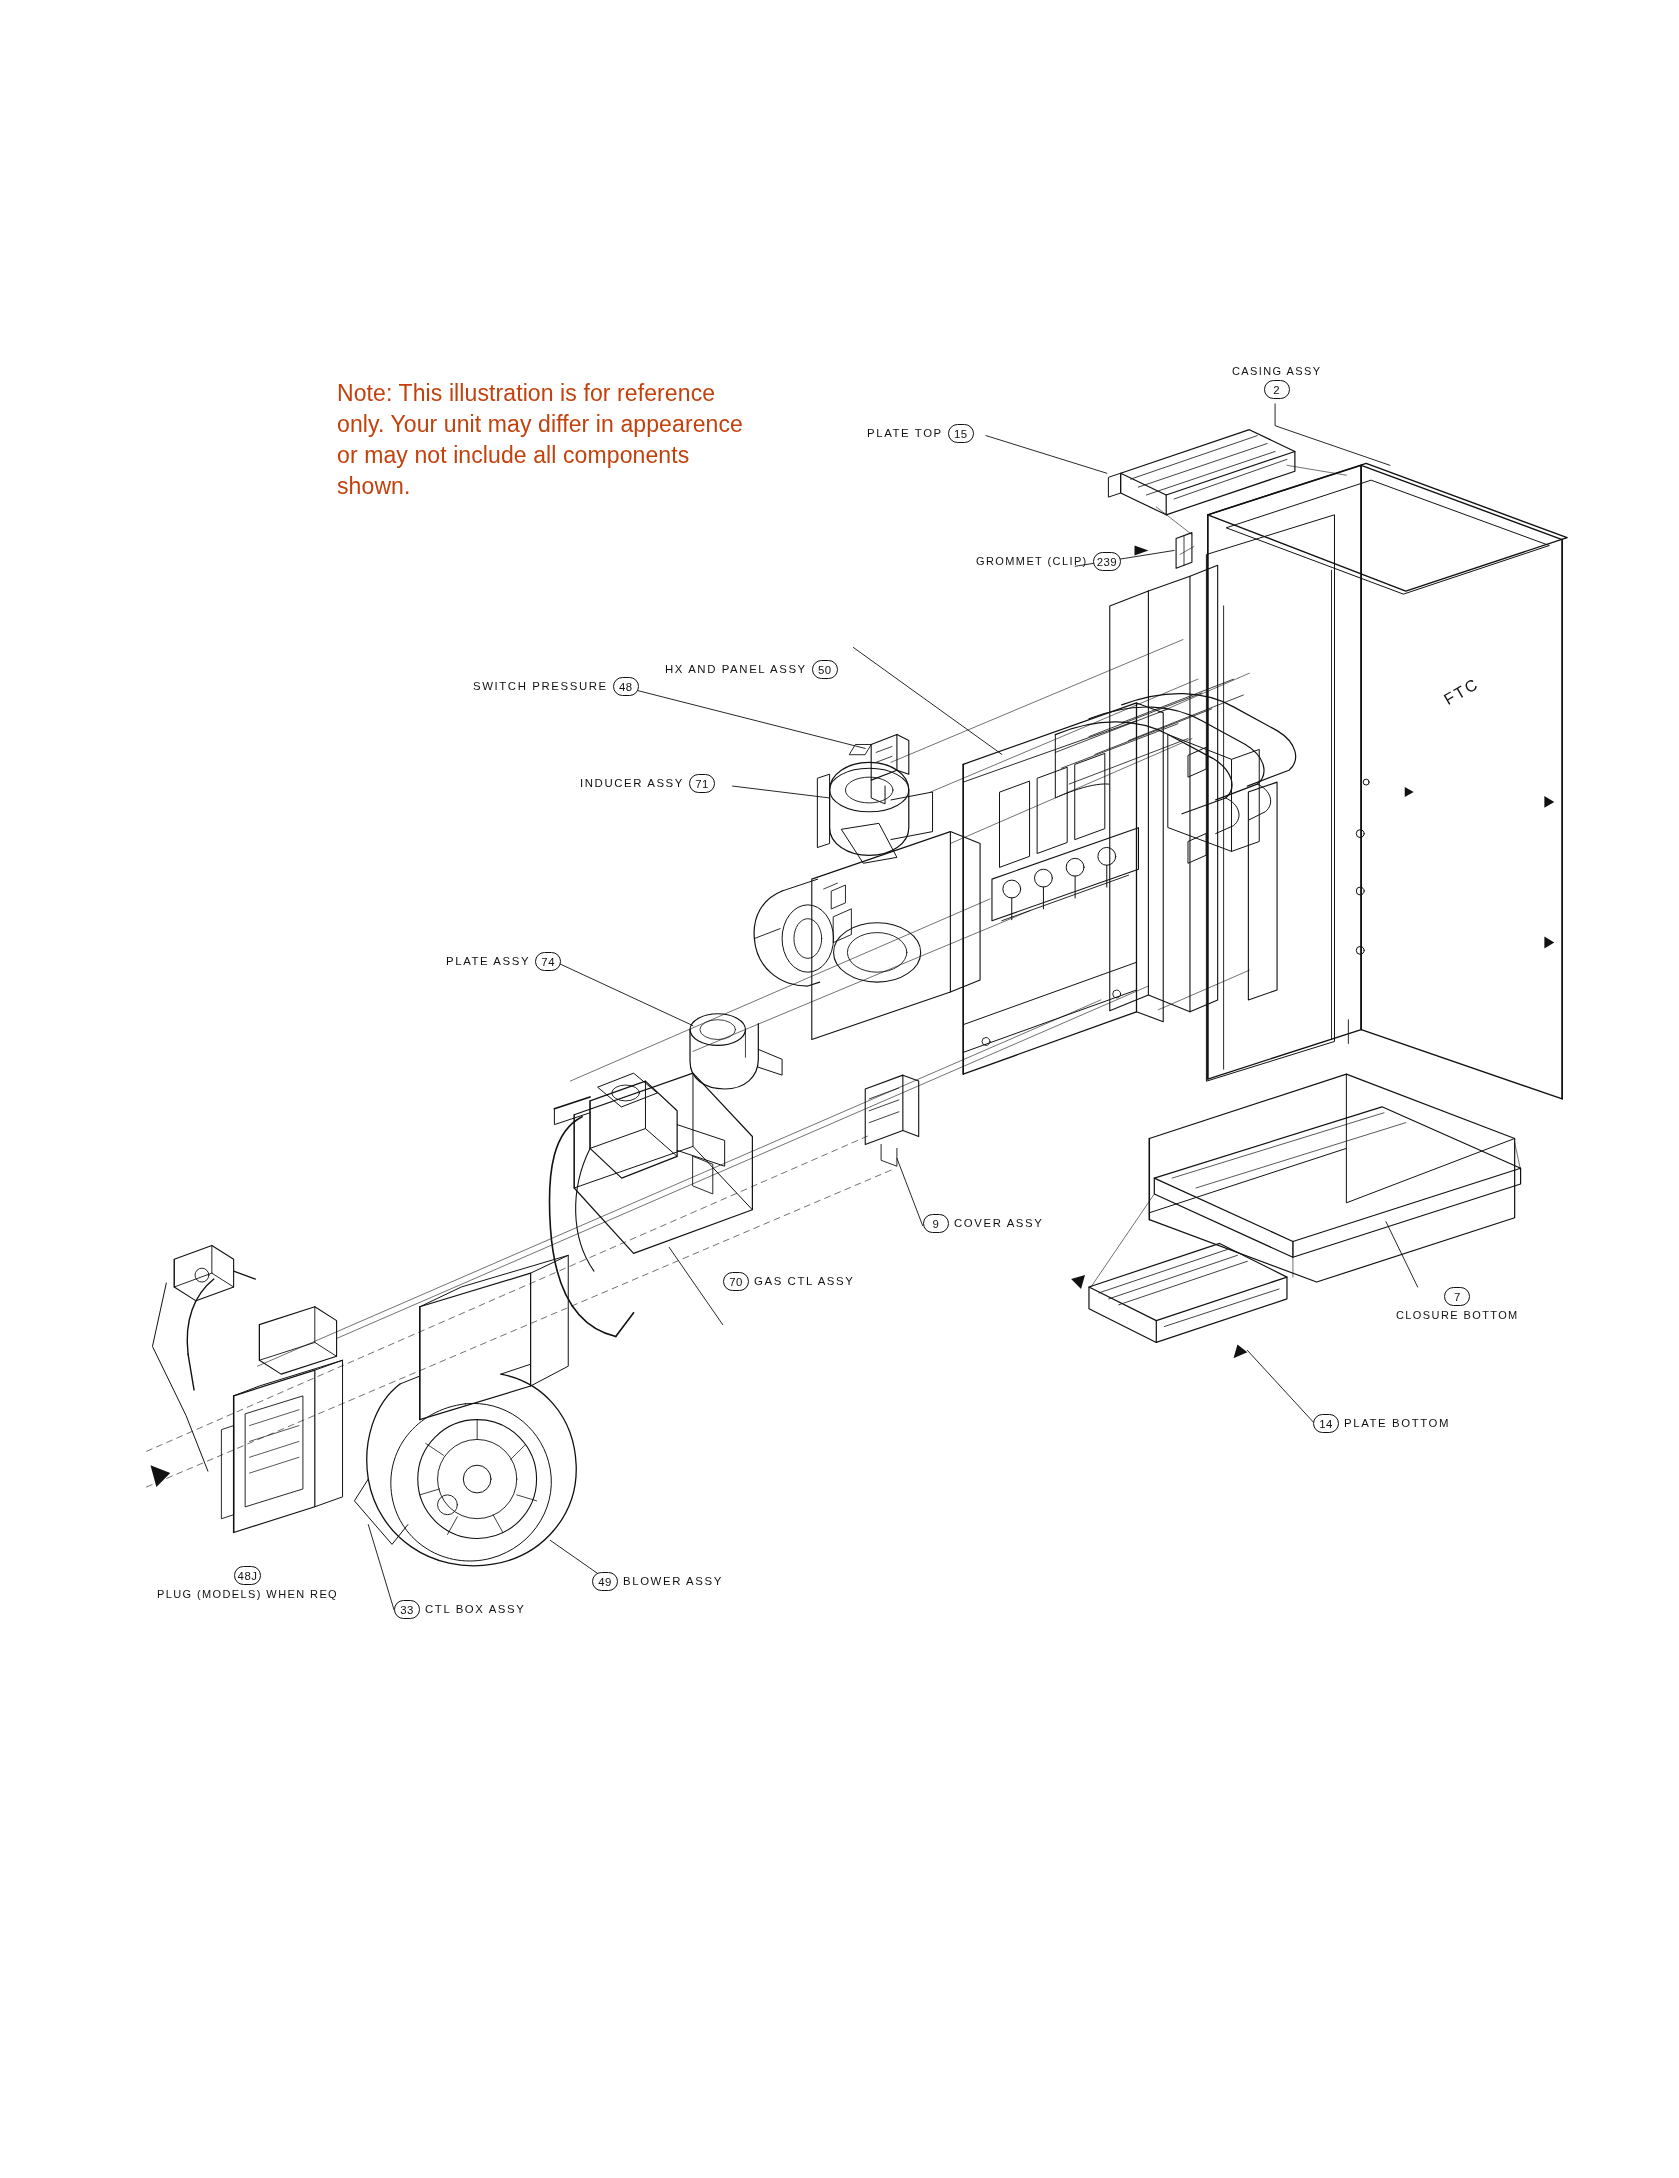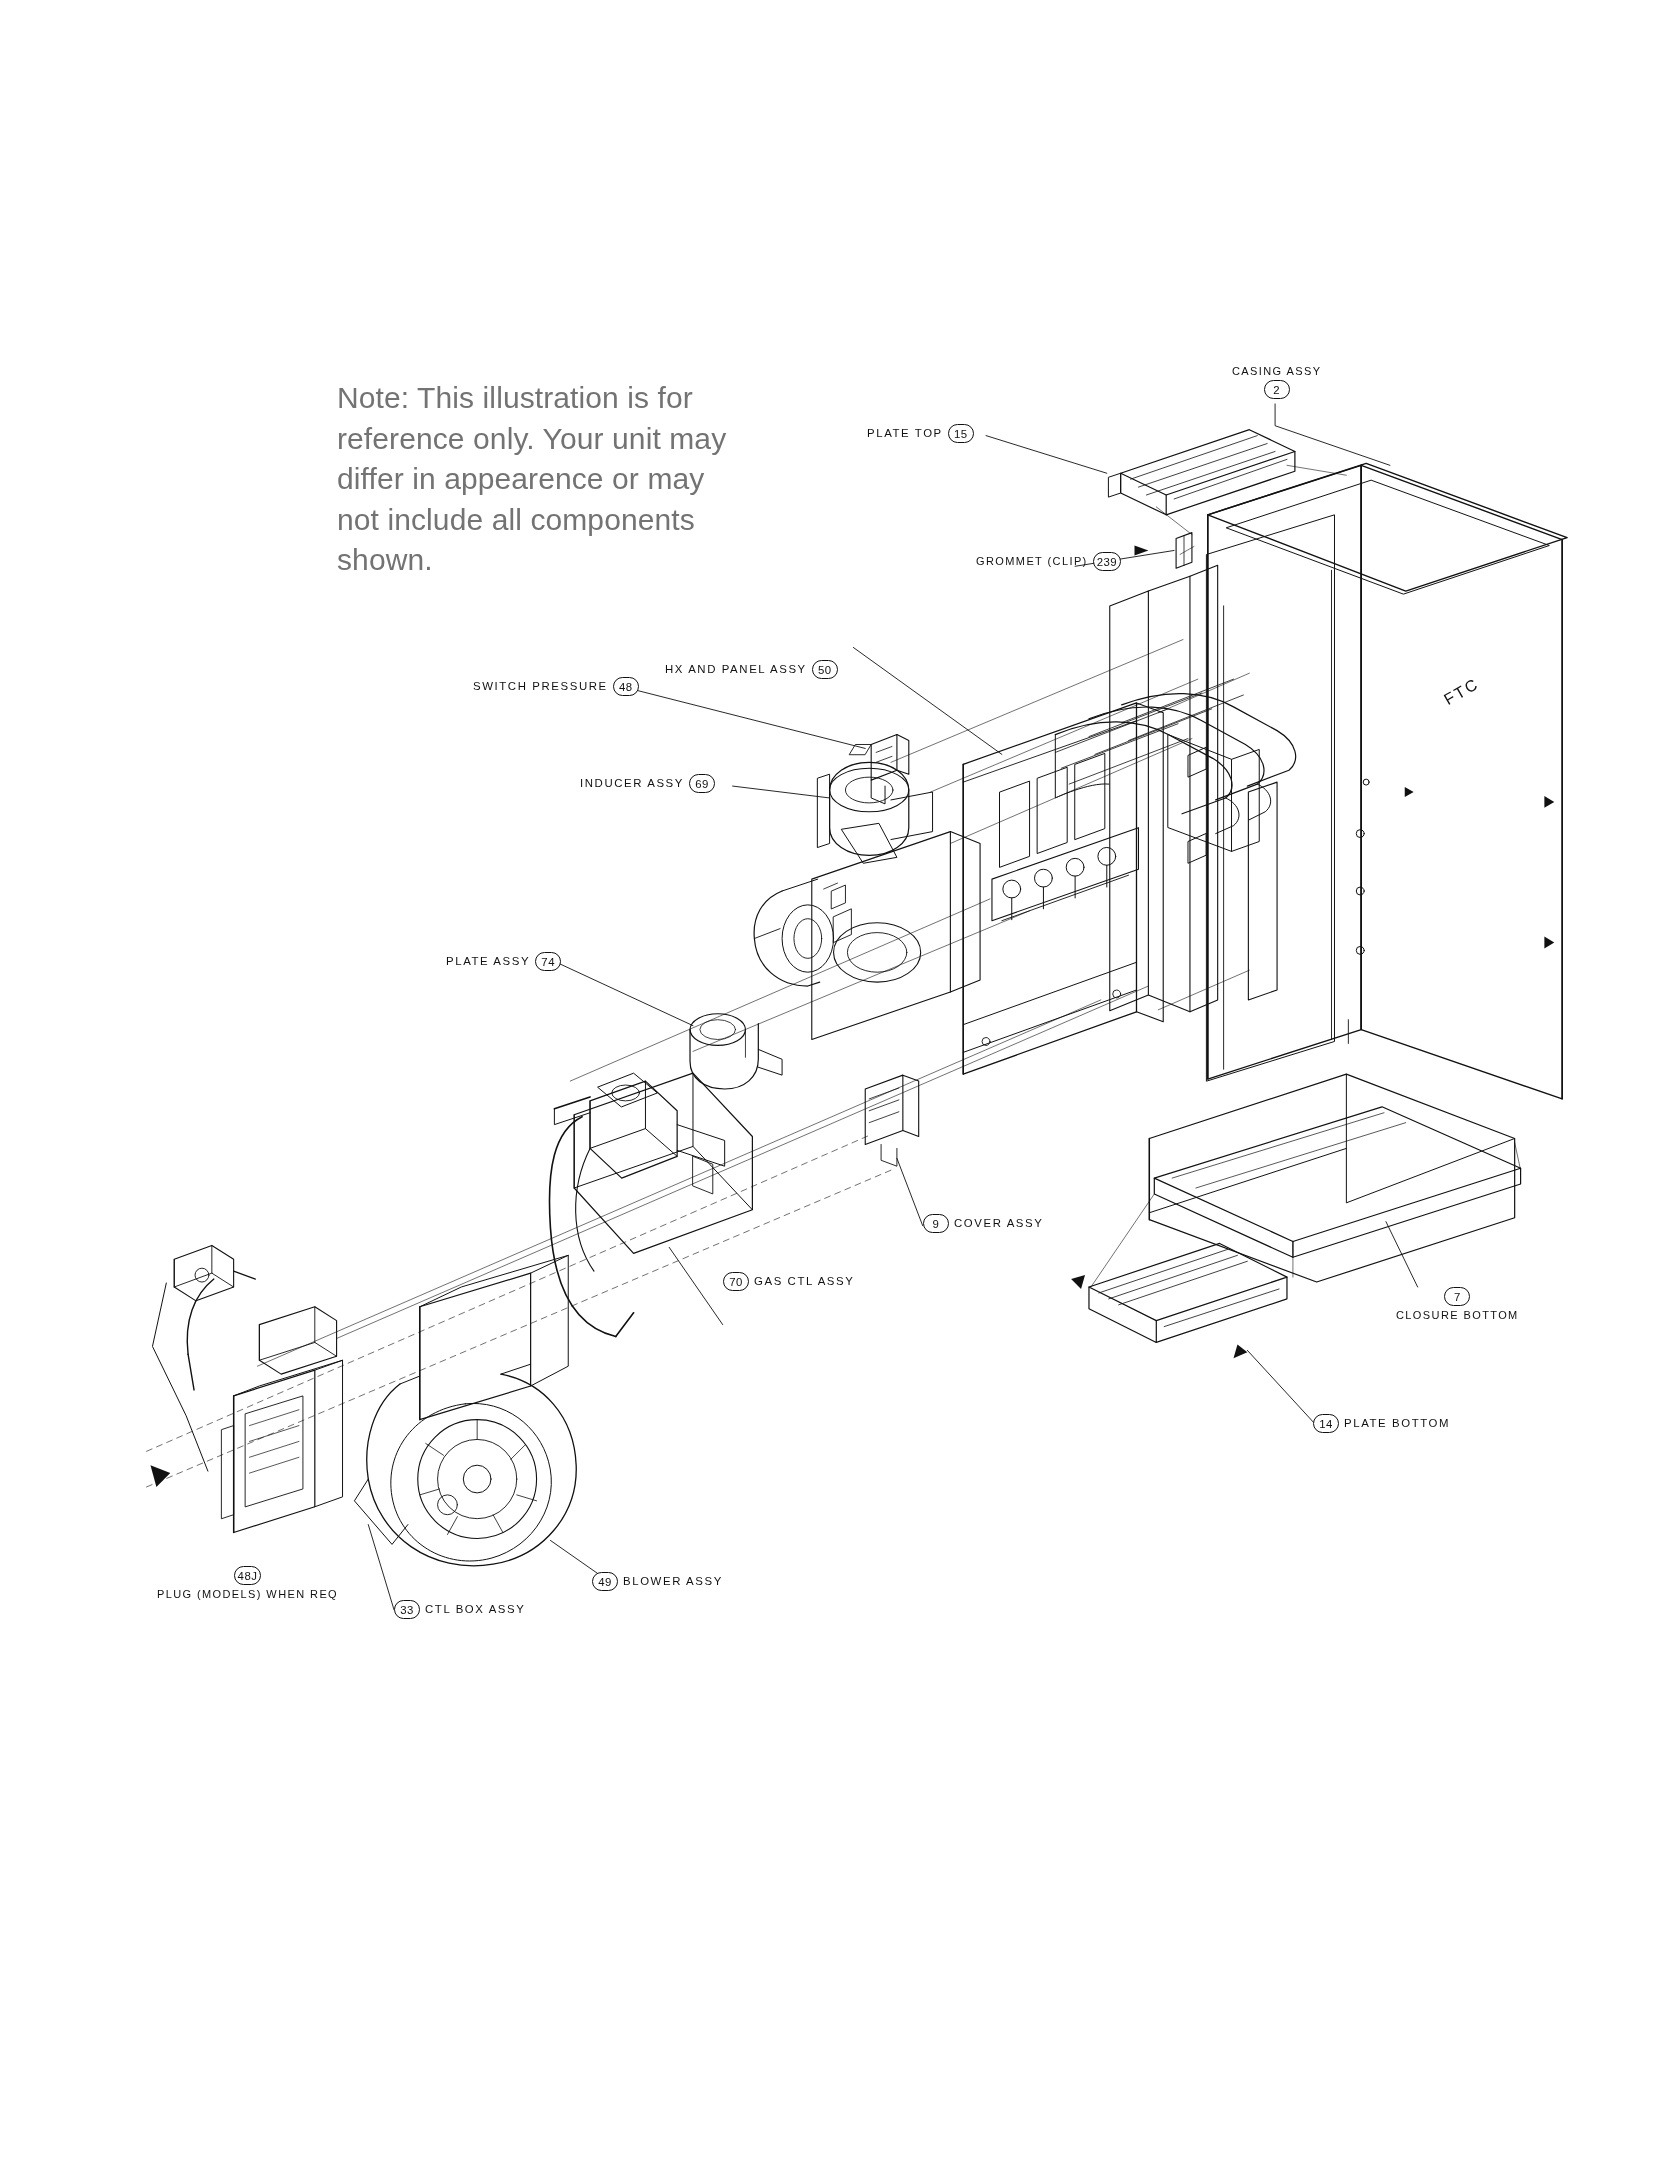--- a/index.html
+++ b/index.html
@@ -22,23 +22,23 @@
     width: 1679px;
     height: 2178px;
   }
 
   .note-block {
     position: absolute;
     left: 337px;
     top: 378px;
     width: 416px;
     font-family: "Liberation Sans", sans-serif;
-    font-size: 30px;
+    font-size: 23px;
     line-height: 1.35;
-    color: #737373;
+    color: #c2410c;
     letter-spacing: 0.1px;
   }
 
   .page-footer {
     position: absolute;
     left: 0;
     top: 1703px;
     width: 1679px;
     text-align: center;
     font-family: "Liberation Serif", serif;
@@ -460,21 +460,21 @@
     <span class="bubble">50</span>
   </div>
 
   <div class="callout" style="left:473px; top:677px;">
     <span class="txt">SWITCH PRESSURE</span>
     <span class="bubble">48</span>
   </div>
 
   <div class="callout" style="left:580px; top:774px;">
     <span class="txt">INDUCER ASSY</span>
-    <span class="bubble">69</span>
+    <span class="bubble">71</span>
   </div>
 
   <div class="callout" style="left:446px; top:952px;">
     <span class="txt">PLATE ASSY</span>
     <span class="bubble">74</span>
   </div>
 
   <div class="callout right-side" style="left:923px; top:1214px;">
     <span class="bubble">9</span>
     <span class="txt">COVER ASSY</span>

